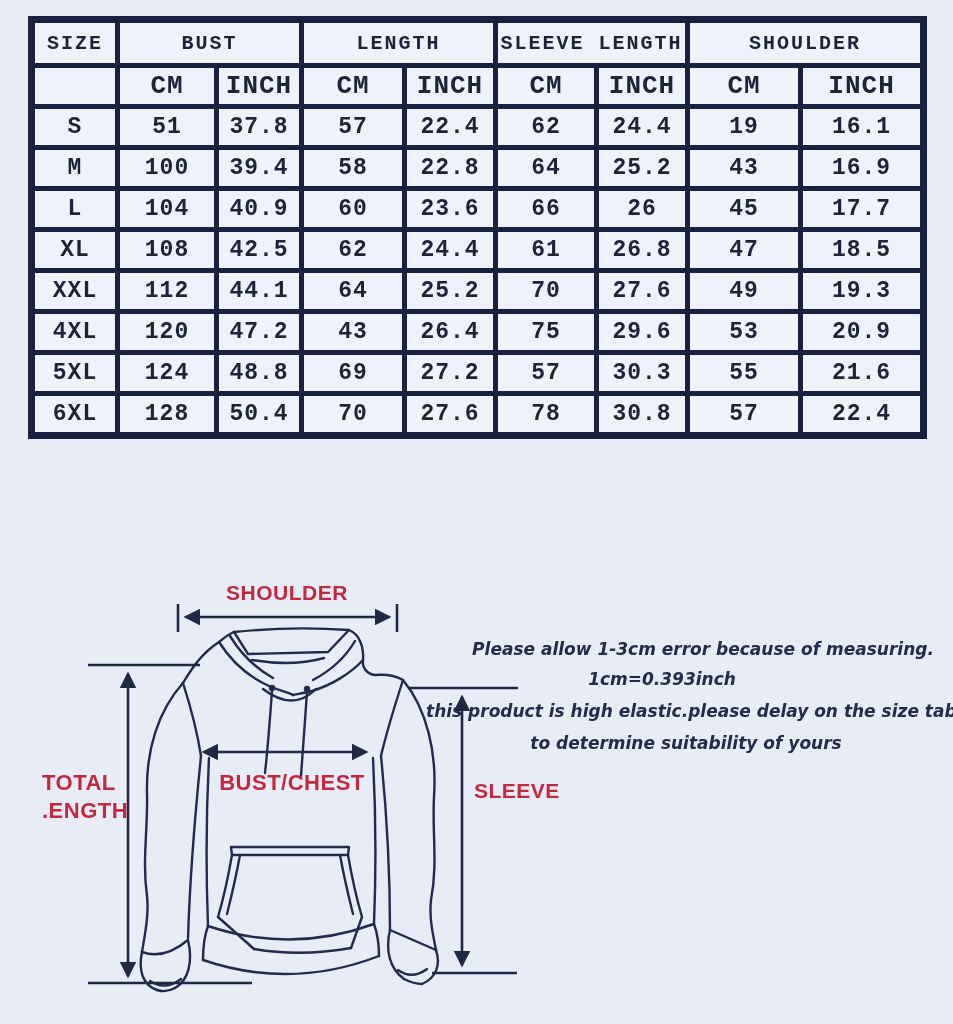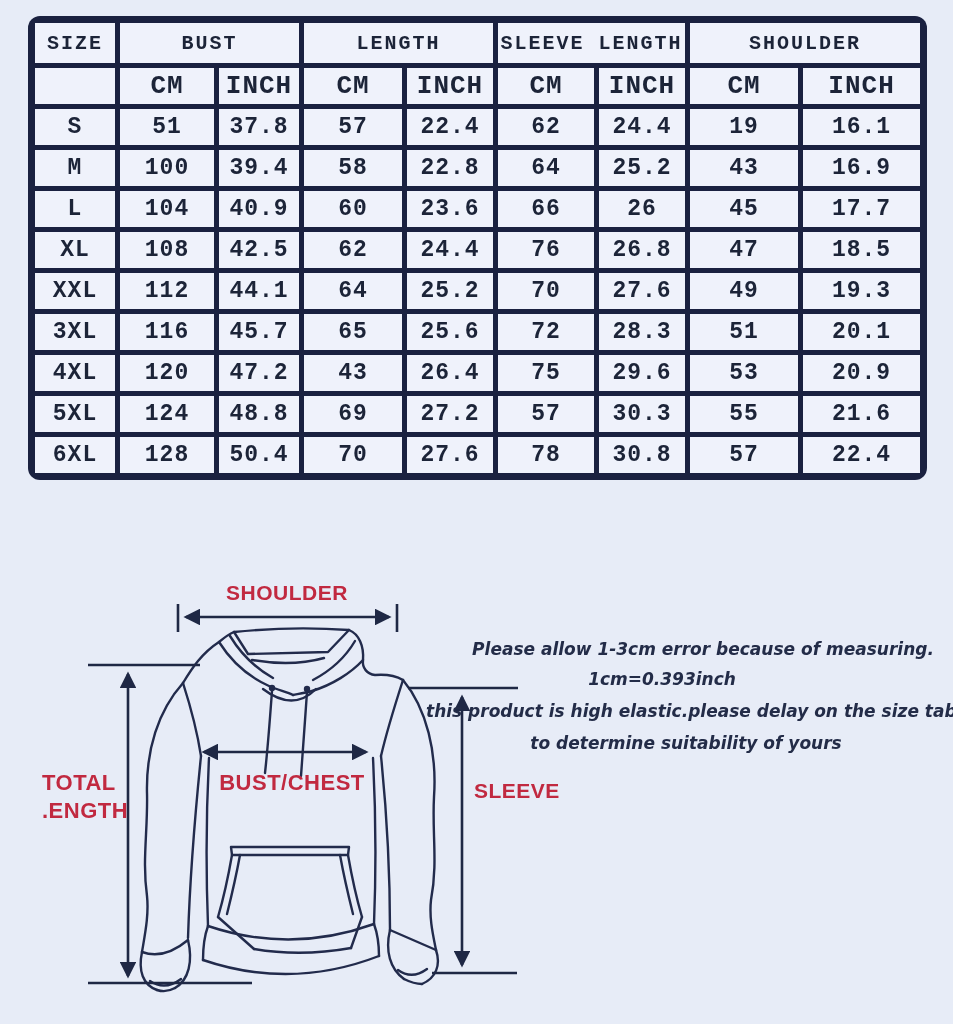--- a/index.html
+++ b/index.html
@@ -1,21 +1,21 @@
 <!DOCTYPE html>
 <html><head>
 <meta charset="utf-8">
 <style>
   html,body{margin:0;padding:0;}
   .canvas{
     position:relative;width:953px;height:1024px;background:#e7ecf7;
     overflow:hidden;font-family:"Liberation Sans",sans-serif;
   }
   
-  .chart-wrap{position:absolute;left:28px;top:16px;background:#1a2140;padding:2px;border-radius:12px;}
+  .chart-wrap{position:absolute;left:28px;top:16px;background:#1a2140;padding:2px;}
   table.size-chart{border-collapse:separate;border-spacing:5px;table-layout:fixed;width:895px;}
   table.size-chart th,table.size-chart td{
     background:#eff2fb;text-align:center;vertical-align:middle;padding:0;overflow:hidden;
     font-family:"Liberation Mono","DejaVu Sans Mono",monospace;
     font-weight:700;color:#1c2438;font-size:23px;letter-spacing:1px;
   }
   table.size-chart th{height:40px;font-size:20px;letter-spacing:2px;}
   tr.unit-row td{height:36px;font-size:26px;letter-spacing:1px;}
   tr.data-row td{height:36px;}
   
@@ -94,46 +94,35 @@
         <td>26</td>
         <td>45</td>
         <td>17.7</td>
       </tr>
       <tr class="data-row">
         <td>XL</td>
         <td>108</td>
         <td>42.5</td>
         <td>62</td>
         <td>24.4</td>
-        <td>76</td>
+        <td>61</td>
         <td>26.8</td>
         <td>47</td>
         <td>18.5</td>
       </tr>
       <tr class="data-row">
         <td>XXL</td>
         <td>112</td>
         <td>44.1</td>
         <td>64</td>
         <td>25.2</td>
         <td>70</td>
         <td>27.6</td>
         <td>49</td>
         <td>19.3</td>
-      </tr>
-      <tr class="data-row">
-        <td>3XL</td>
-        <td>116</td>
-        <td>45.7</td>
-        <td>65</td>
-        <td>25.6</td>
-        <td>72</td>
-        <td>28.3</td>
-        <td>51</td>
-        <td>20.1</td>
       </tr>
       <tr class="data-row">
         <td>4XL</td>
         <td>120</td>
         <td>47.2</td>
         <td>43</td>
         <td>26.4</td>
         <td>75</td>
         <td>29.6</td>
         <td>53</td>

